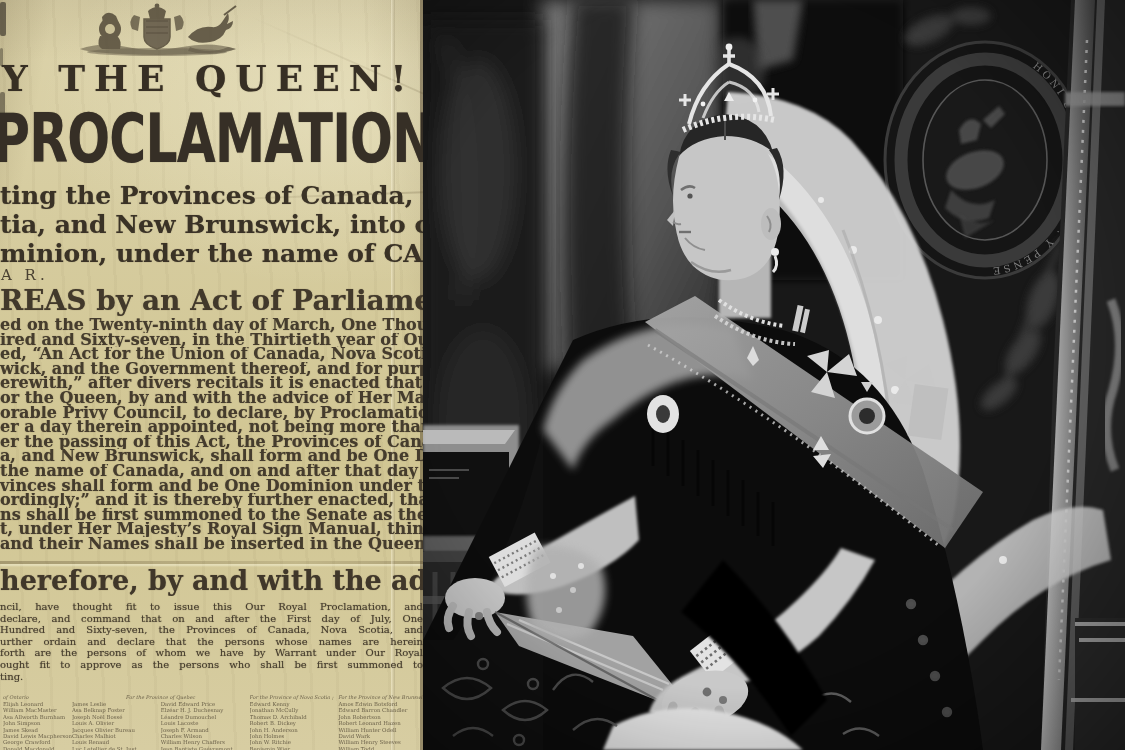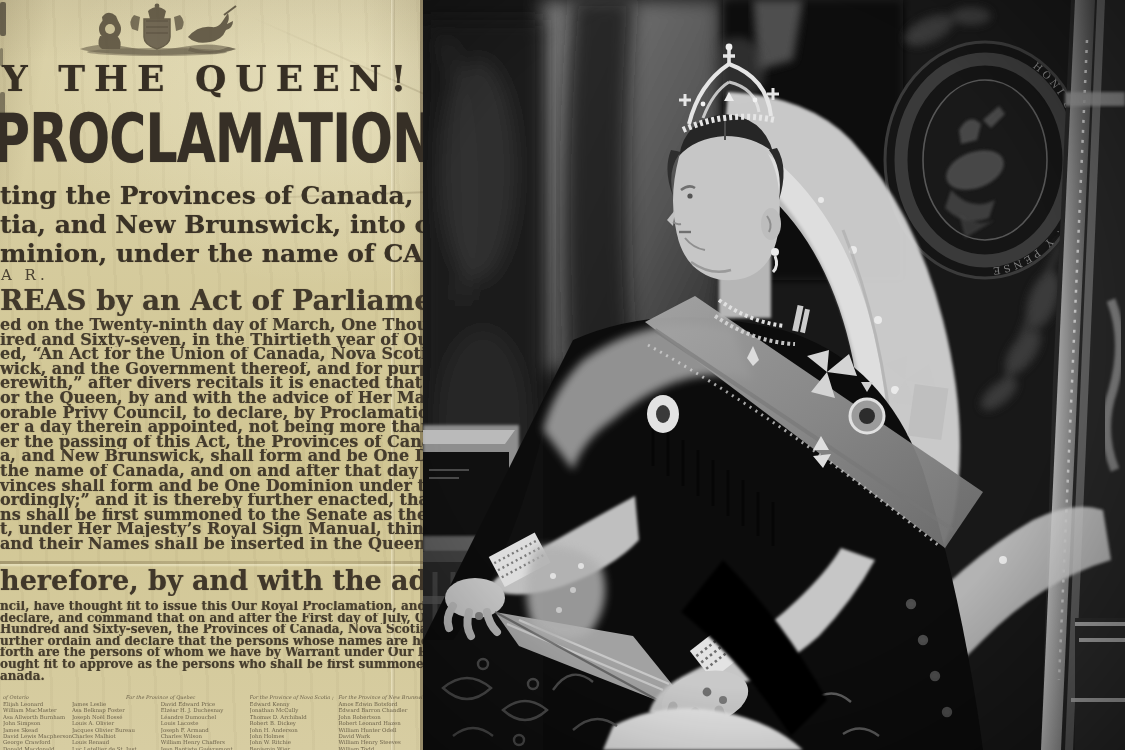--- a/index.html
+++ b/index.html
@@ -43,21 +43,21 @@
     color:#372f24; white-space:nowrap; }
   .headline-big { top:99px; left:-7px; font-family:"DejaVu Sans", sans-serif; font-weight:bold; font-size:63px;
     letter-spacing:-1px; transform:scaleX(.80) scaleY(1.08); transform-origin:left top; color:#362f26;
     white-space:nowrap; }
   .subhead { top:181px; font-size:25px; font-weight:bold; line-height:29px; color:#3a3226; }
   .cipher { top:266px; padding-left:1px; font-size:15px; letter-spacing:4px; color:#4a4132; }
 
   .lead1 { top:284px; font-size:28px; font-weight:bold; white-space:nowrap; color:#42392b; }
   .blines1 { top:318px; font-size:16px; font-weight:bold; line-height:14.6px; color:#453c2d; }
   .lead2 { top:565px; font-size:27px; font-weight:bold; white-space:nowrap; color:#40372a; }
-  .blines2 { top:601px; font-size:12px; font-weight:bold; line-height:11.6px; color:#473e2e; }
+  .blines2 { top:601px; font-size:10px; font-weight:normal; line-height:11.6px; color:#473e2e; }
 
   .jline, .jlines > div { text-align:justify; text-align-last:justify; overflow:hidden; white-space:nowrap; }
   .jlines > div:last-child { text-align-last:left; }
 
   .senators { top:694px; position:absolute; left:0; width:423px; color:rgba(62,52,38,.72); filter:blur(.2px); }
   .sen-headers { display:flex; font-style:italic; font-size:5px; line-height:7px; }
   .sen-headers span { display:block; white-space:nowrap; overflow:hidden; }
   .sh-1 { width:17%; padding-left:3px; }
   .sh-2 { width:42%; text-align:center; }
   .sh-3 { width:21%; }
@@ -139,21 +139,21 @@
       </div>
 
     <div class="abs lead2 jline ink">herefore, by and with the advice of</div>
     <div class="abs blines2 jlines ink">
         <div>ncil, have thought fit to issue this Our Royal Proclamation, and</div>
         <div>declare, and command that on and after the First day of July, One</div>
         <div>Hundred and Sixty-seven, the Provinces of Canada, Nova Scotia, and</div>
         <div>urther ordain and declare that the persons whose names are herein</div>
         <div>forth are the persons of whom we have by Warrant under Our Royal</div>
         <div>ought fit to approve as the persons who shall be first summoned to</div>
-        <div>anada.</div>
+        <div>ting.</div>
       </div>
 
     <div class="senators">
       <div class="sen-headers">
         <span class="sh-1">of Ontario</span>
         <span class="sh-2">For the Province of Quebec</span>
         <span class="sh-3">For the Province of Nova Scotia ;</span>
         <span class="sh-4">For the Province of New Brunswick.</span>
       </div>
       <div class="sen-cols">

